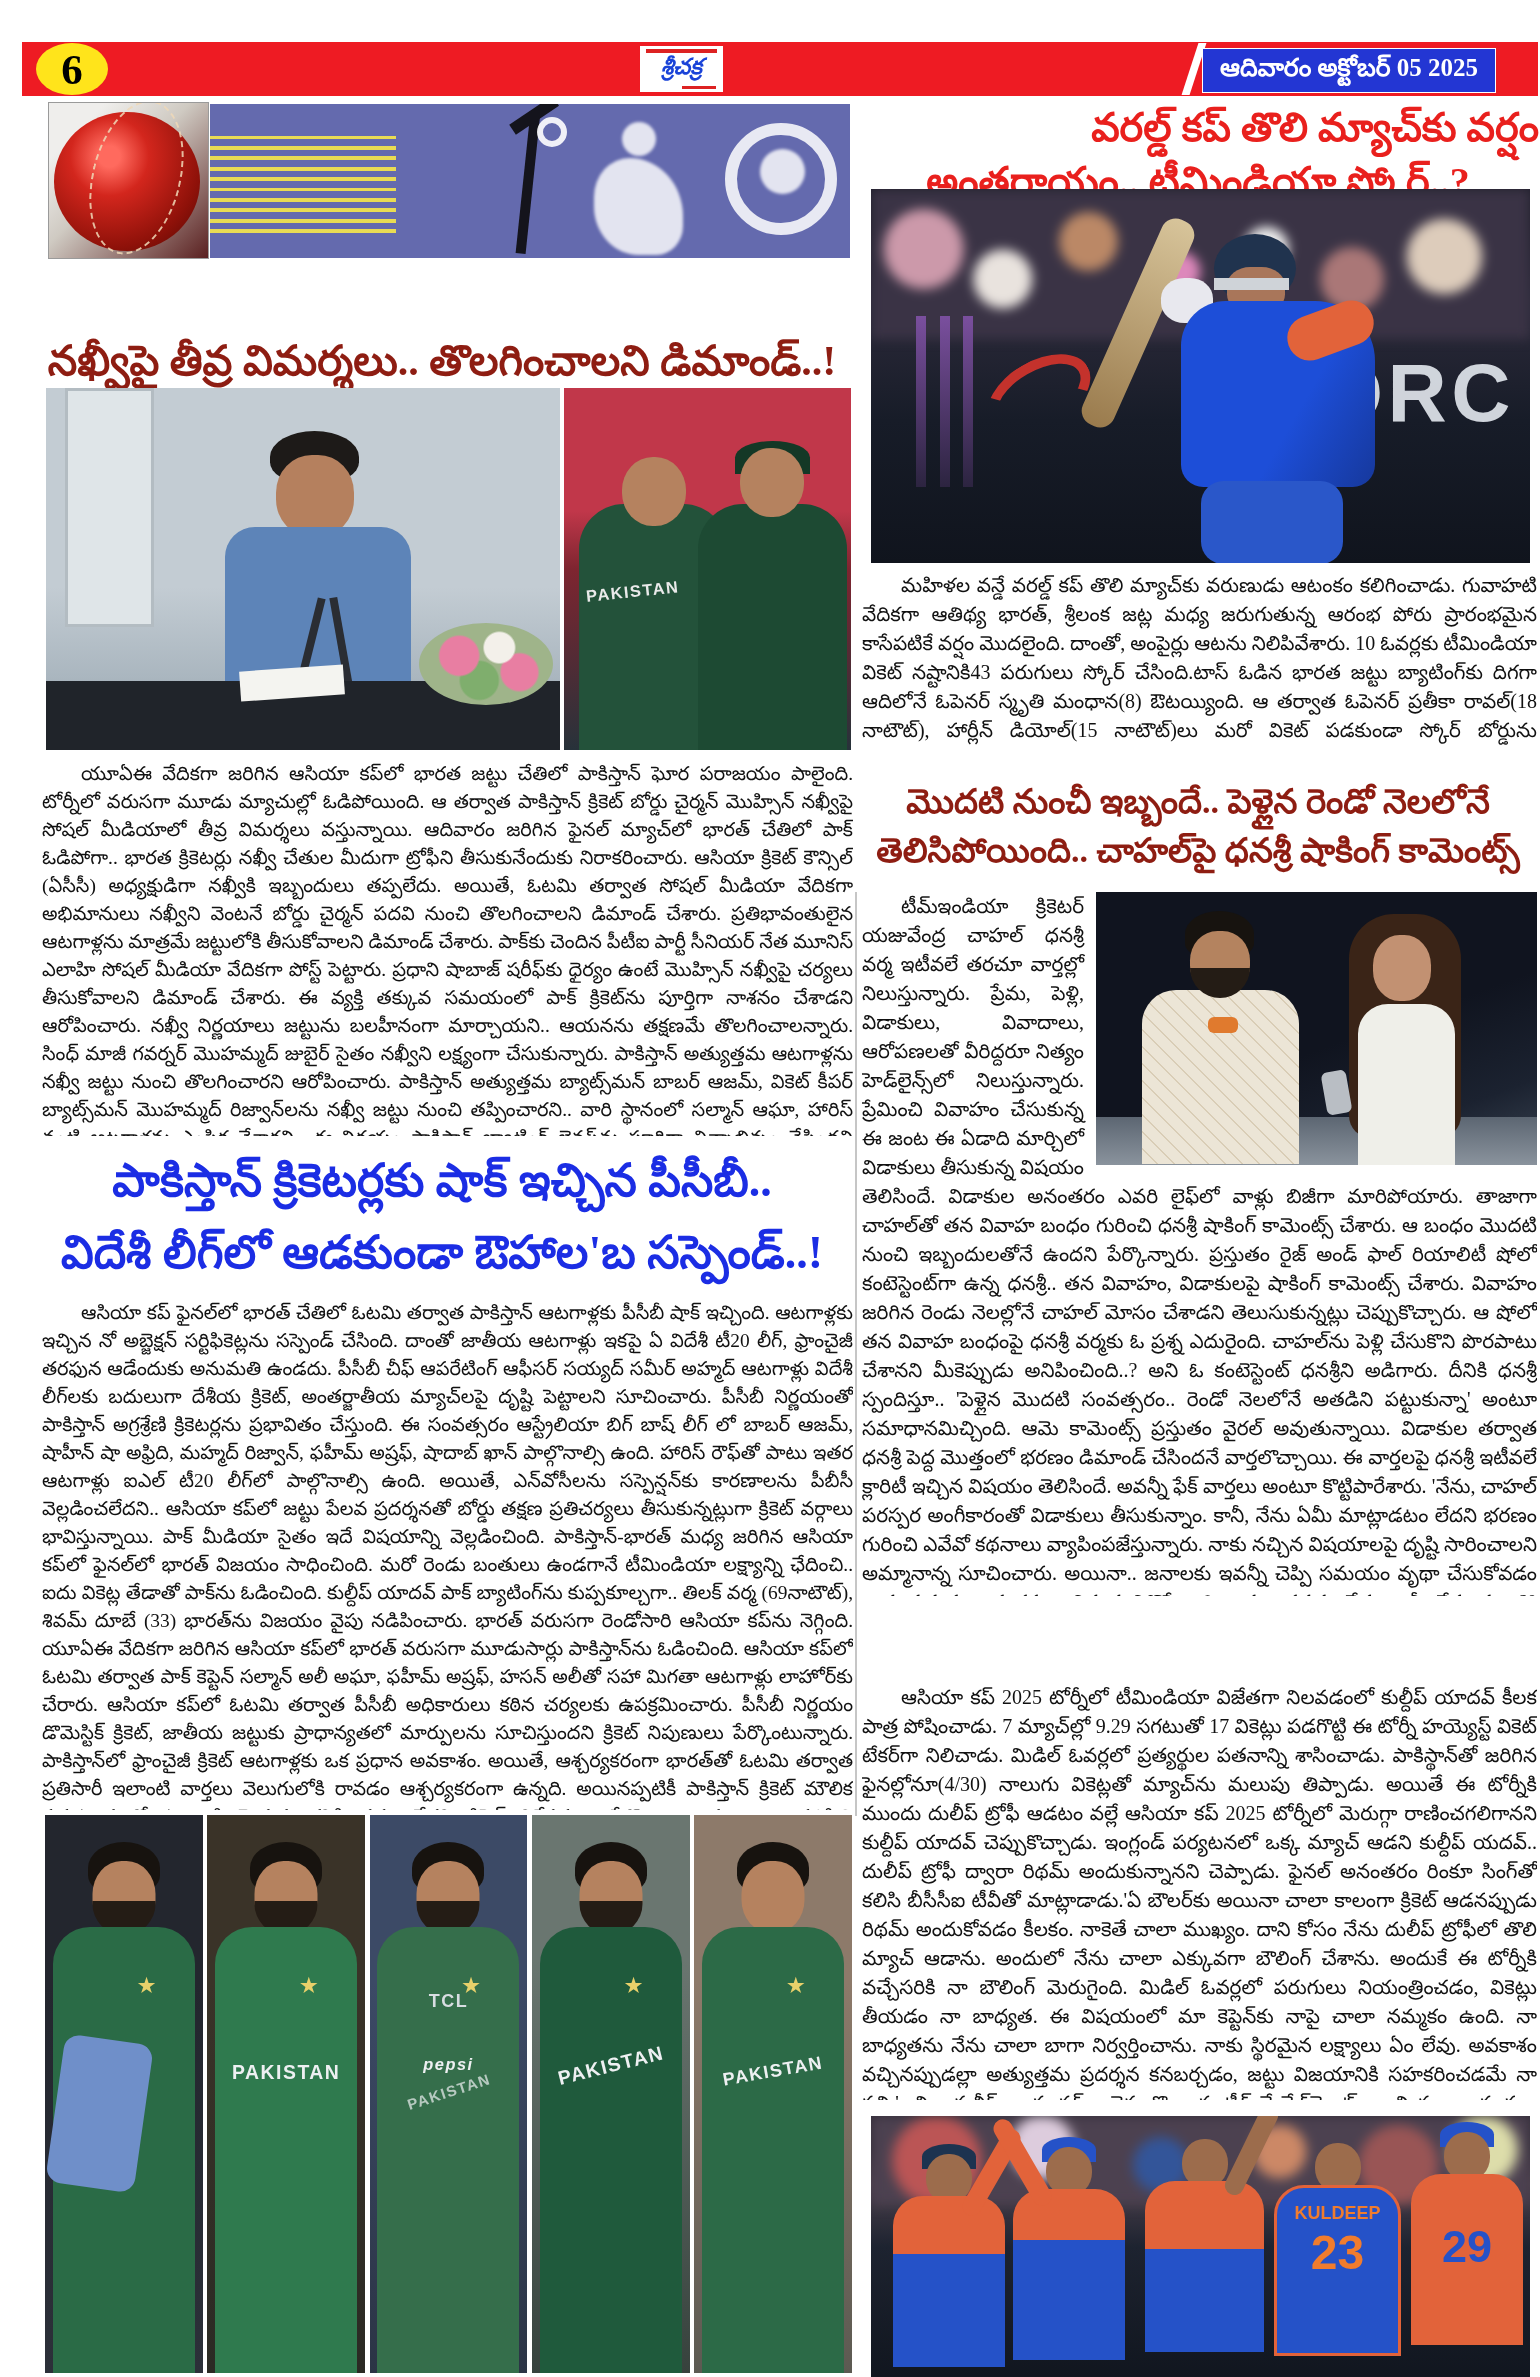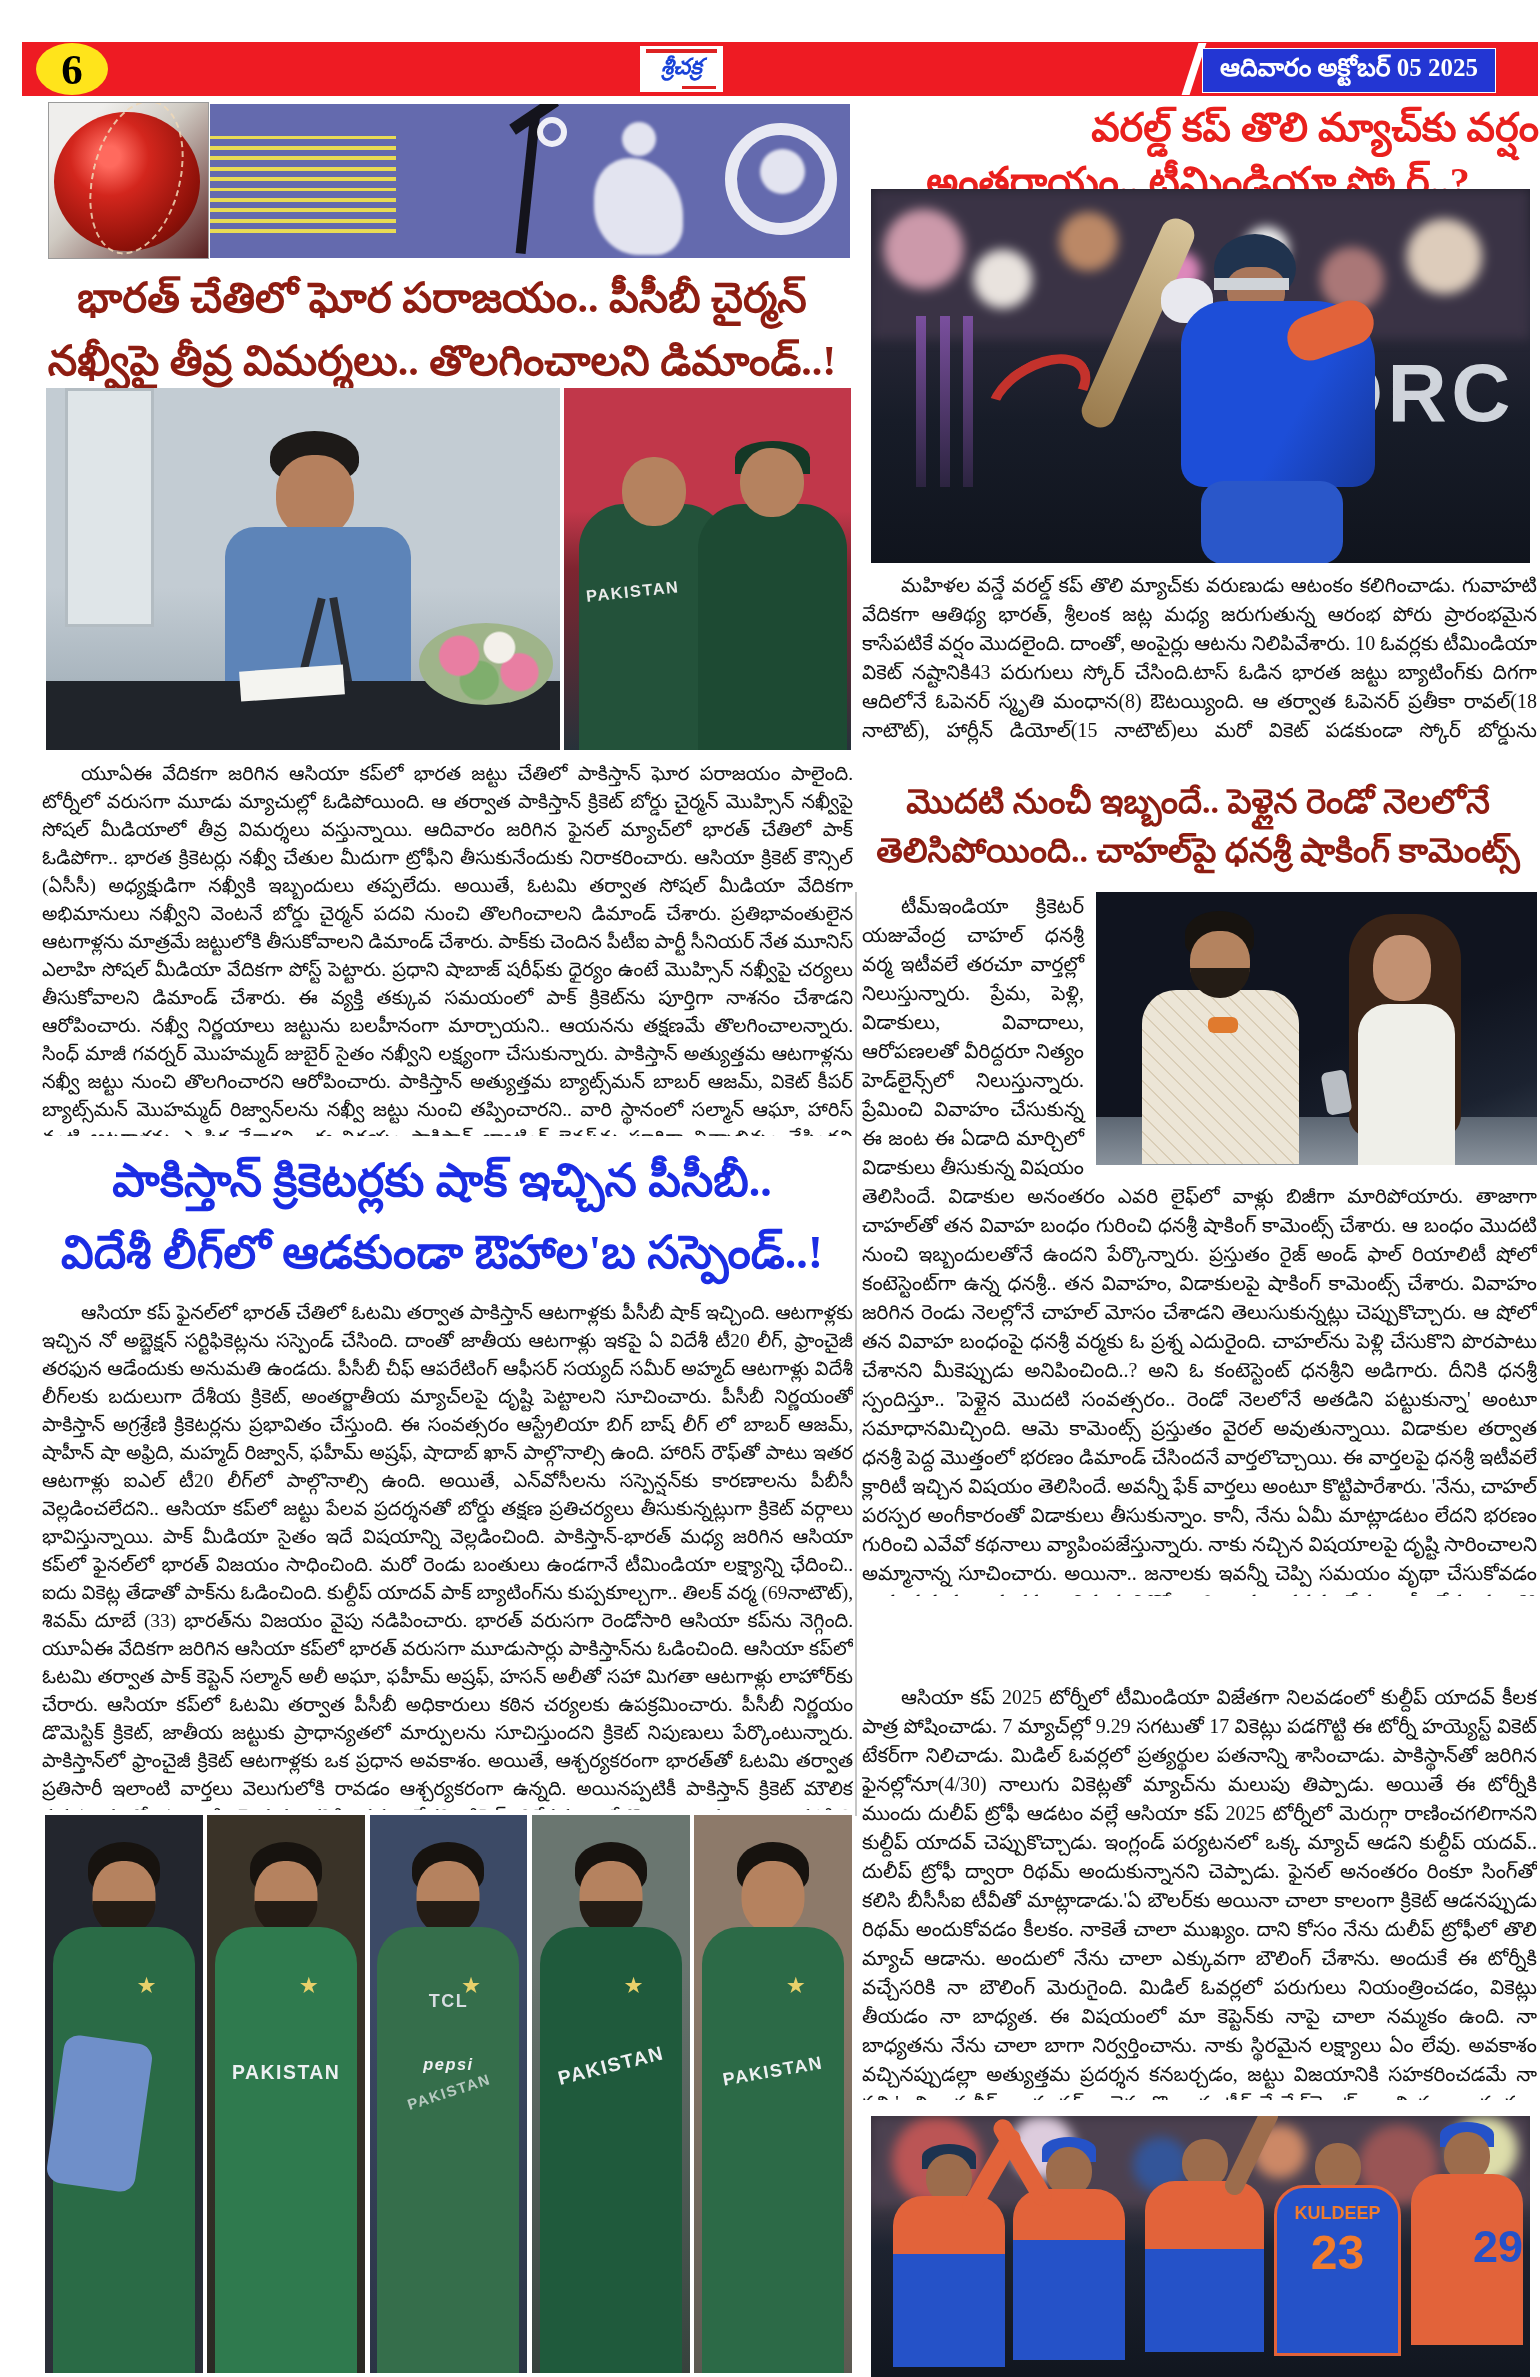--- a/index.html
+++ b/index.html
@@ -168,21 +168,20 @@
   <div class="banner">
     <div class="speedlines"></div>
     <div class="sil ring" style="right:13.4px; top:19.4px; width:112px; height:112px;"></div>
     <div class="sil blur" style="right:45px; top:45px; width:45px; height:45px; border-radius:50%;"></div>
     <div class="sil blur" style="right:194px; top:18px; width:34px; height:34px; border-radius:50%;"></div>
     <div class="sil blur" style="right:167px; top:54px; width:89px; height:97px; border-radius:40% 60% 30% 50%;"></div>
     <div class="batsman-sil"></div>
     <div class="sil" style="left:327px; top:13.4px; width:30px; height:30px; border-radius:50%; background:none; border:6px solid rgba(255,255,255,.9);"></div>
   </div>
 
-  <div class="hl hl-maroon" style="left:30px; top:274px; width:824px; font-size:42px;">భారత్ చేతిలో ఘోర పరాజయం.. పీసీబీ చైర్మన్</div>
   <div class="hl hl-maroon" style="left:30px; top:337px; width:824px; font-size:42px;">నఖ్వీపై తీవ్ర విమర్శలు.. తొలగించాలని డిమాండ్..!</div>
 
   <div class="photo press" style="left:46px; top:388px; width:514px; height:362px;">
     <div class="door"></div>
     <div class="man-hair"></div>
     <div class="man-face"></div>
     <div class="man-body"></div>
     <div class="mic1"></div>
     <div class="mic2"></div>
     <div class="desk"></div>
@@ -331,18 +330,18 @@
       <div class="head"></div>
       <div class="body" style="background:linear-gradient(180deg,#2552c8 0 100%); border:3px solid #e2633a;"></div>
       <div class="jersey-name" style="top:60px; font-size:18px;">KULDEEP</div>
       <div class="jersey-name" style="top:82px; font-size:48px;">23</div>
     </div>
 
     <div class="player" style="left:540px; width:112px; height:246px;">
       <div class="cap"></div>
       <div class="head"></div>
       <div class="body" style="background:linear-gradient(180deg,#e2633a 0 100%);"></div>
-      <div class="jersey-name" style="top:89px; font-size:45px; color:#2552c8;text-align:right;">29</div>
+      <div class="jersey-name" style="top:89px; font-size:45px; color:#2552c8;">29</div>
     </div>
   </div>
 
 </div>
 
 
 </body></html>

